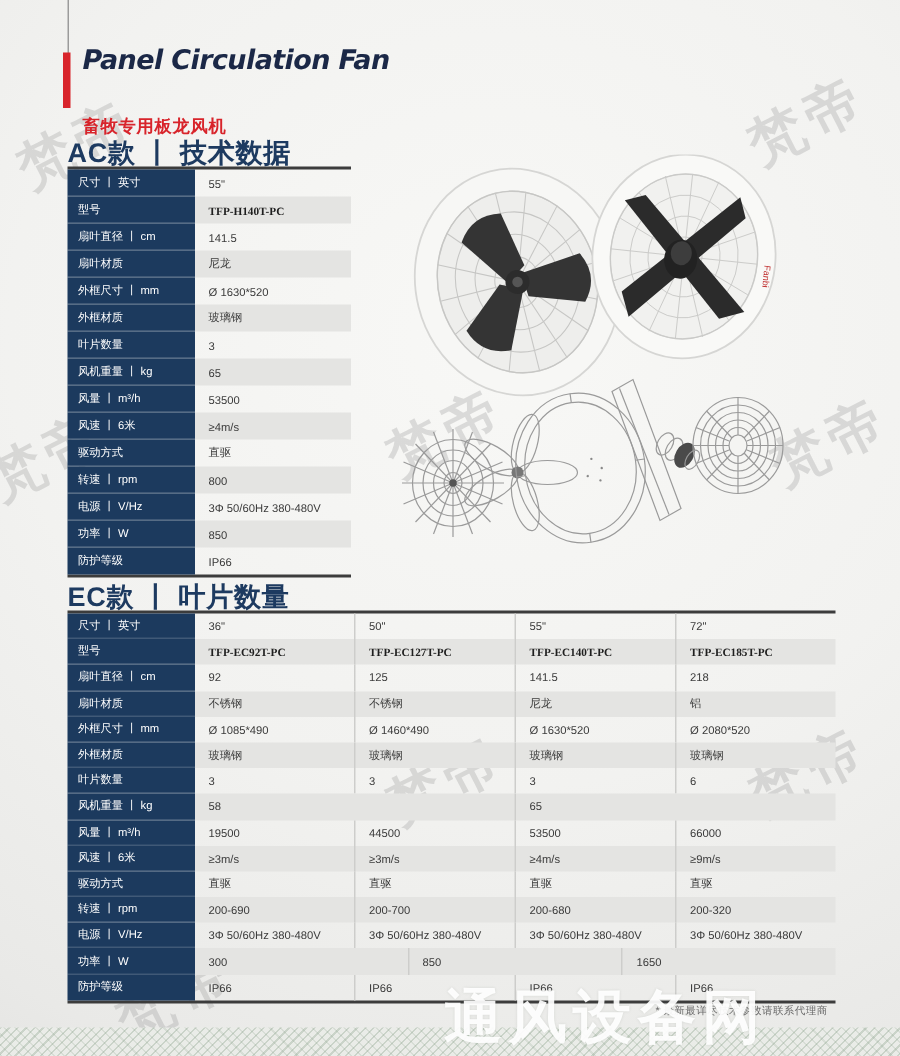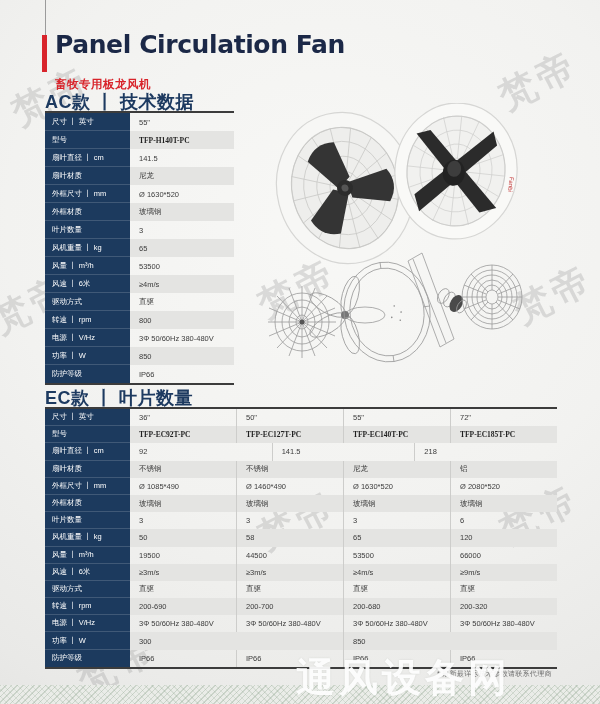--- a/index.html
+++ b/index.html
@@ -27,22 +27,22 @@
     background:
       repeating-linear-gradient(135deg, rgba(130,155,130,.30) 0 1px, transparent 1px 4px),
       repeating-linear-gradient(45deg, rgba(130,155,130,.18) 0 1px, transparent 1px 5px),
       #eaece8;
   }
   
   .tick{position:absolute; left:45px; top:0; width:1px; height:37px; background:#9b9b9b; z-index:3;}
   .redbar{position:absolute; left:42px; top:35px; width:5px; height:37px; background:#d8242b; z-index:3;}
   .title{
     position:absolute; left:55px; top:30px; z-index:3; margin:0;
-    font-family:"DejaVu Sans", sans-serif; font-size:25px; font-weight:800;
-    color:#1b2847; letter-spacing:-.4px;
+    font-family:"DejaVu Sans", sans-serif; font-size:18px; font-weight:800;
+    color:#1b2847; letter-spacing:-.4px;font-style:italic;
   }
   .subtitle{
     position:absolute; left:55px; top:62px; z-index:3;
     font-size:11.5px; font-weight:bold; color:#d8242b; letter-spacing:.5px;margin-top:15px;
   }
   .section-title{
     position:absolute; left:45px; z-index:3;
     font-size:18px; font-weight:bold; color:#1d3a60; letter-spacing:.5px;
   }
   .section-title.ac{top:90px;}
@@ -307,20 +307,21 @@
       <div class="trow even model">
         <div class="tlabel">型号</div>
         <div class="tval">TFP-EC92T-PC</div>
         <div class="tval">TFP-EC127T-PC</div>
         <div class="tval">TFP-EC140T-PC</div>
         <div class="tval">TFP-EC185T-PC</div>
       </div>
       <div class="trow odd">
         <div class="tlabel">扇叶直径 丨 cm</div>
         <div class="tval">92</div>
+        <div class="tval">125</div>
         <div class="tval">141.5</div>
         <div class="tval">218</div>
       </div>
       <div class="trow even">
         <div class="tlabel">扇叶材质</div>
         <div class="tval">不锈钢</div>
         <div class="tval">不锈钢</div>
         <div class="tval">尼龙</div>
         <div class="tval">铝</div>
       </div>
@@ -340,24 +341,22 @@
       </div>
       <div class="trow odd">
         <div class="tlabel">叶片数量</div>
         <div class="tval">3</div>
         <div class="tval">3</div>
         <div class="tval">3</div>
         <div class="tval">6</div>
       </div>
       <div class="trow even">
         <div class="tlabel">风机重量 丨 kg</div>
-        <div class="tval">50</div>
         <div class="tval">58</div>
         <div class="tval">65</div>
-        <div class="tval">120</div>
       </div>
       <div class="trow odd">
         <div class="tlabel">风量 丨 m³/h</div>
         <div class="tval">19500</div>
         <div class="tval">44500</div>
         <div class="tval">53500</div>
         <div class="tval">66000</div>
       </div>
       <div class="trow even">
         <div class="tlabel">风速 丨 6米</div>
@@ -384,20 +383,21 @@
         <div class="tlabel">电源 丨 V/Hz</div>
         <div class="tval">3Φ 50/60Hz 380-480V</div>
         <div class="tval">3Φ 50/60Hz 380-480V</div>
         <div class="tval">3Φ 50/60Hz 380-480V</div>
         <div class="tval">3Φ 50/60Hz 380-480V</div>
       </div>
       <div class="trow even">
         <div class="tlabel">功率 丨 W</div>
         <div class="tval">300</div>
         <div class="tval">850</div>
+        <div class="tval">1650</div>
       </div>
       <div class="trow odd">
         <div class="tlabel">防护等级</div>
         <div class="tval">IP66</div>
         <div class="tval">IP66</div>
         <div class="tval">IP66</div>
         <div class="tval">IP66</div>
       </div>
     </div>
 

